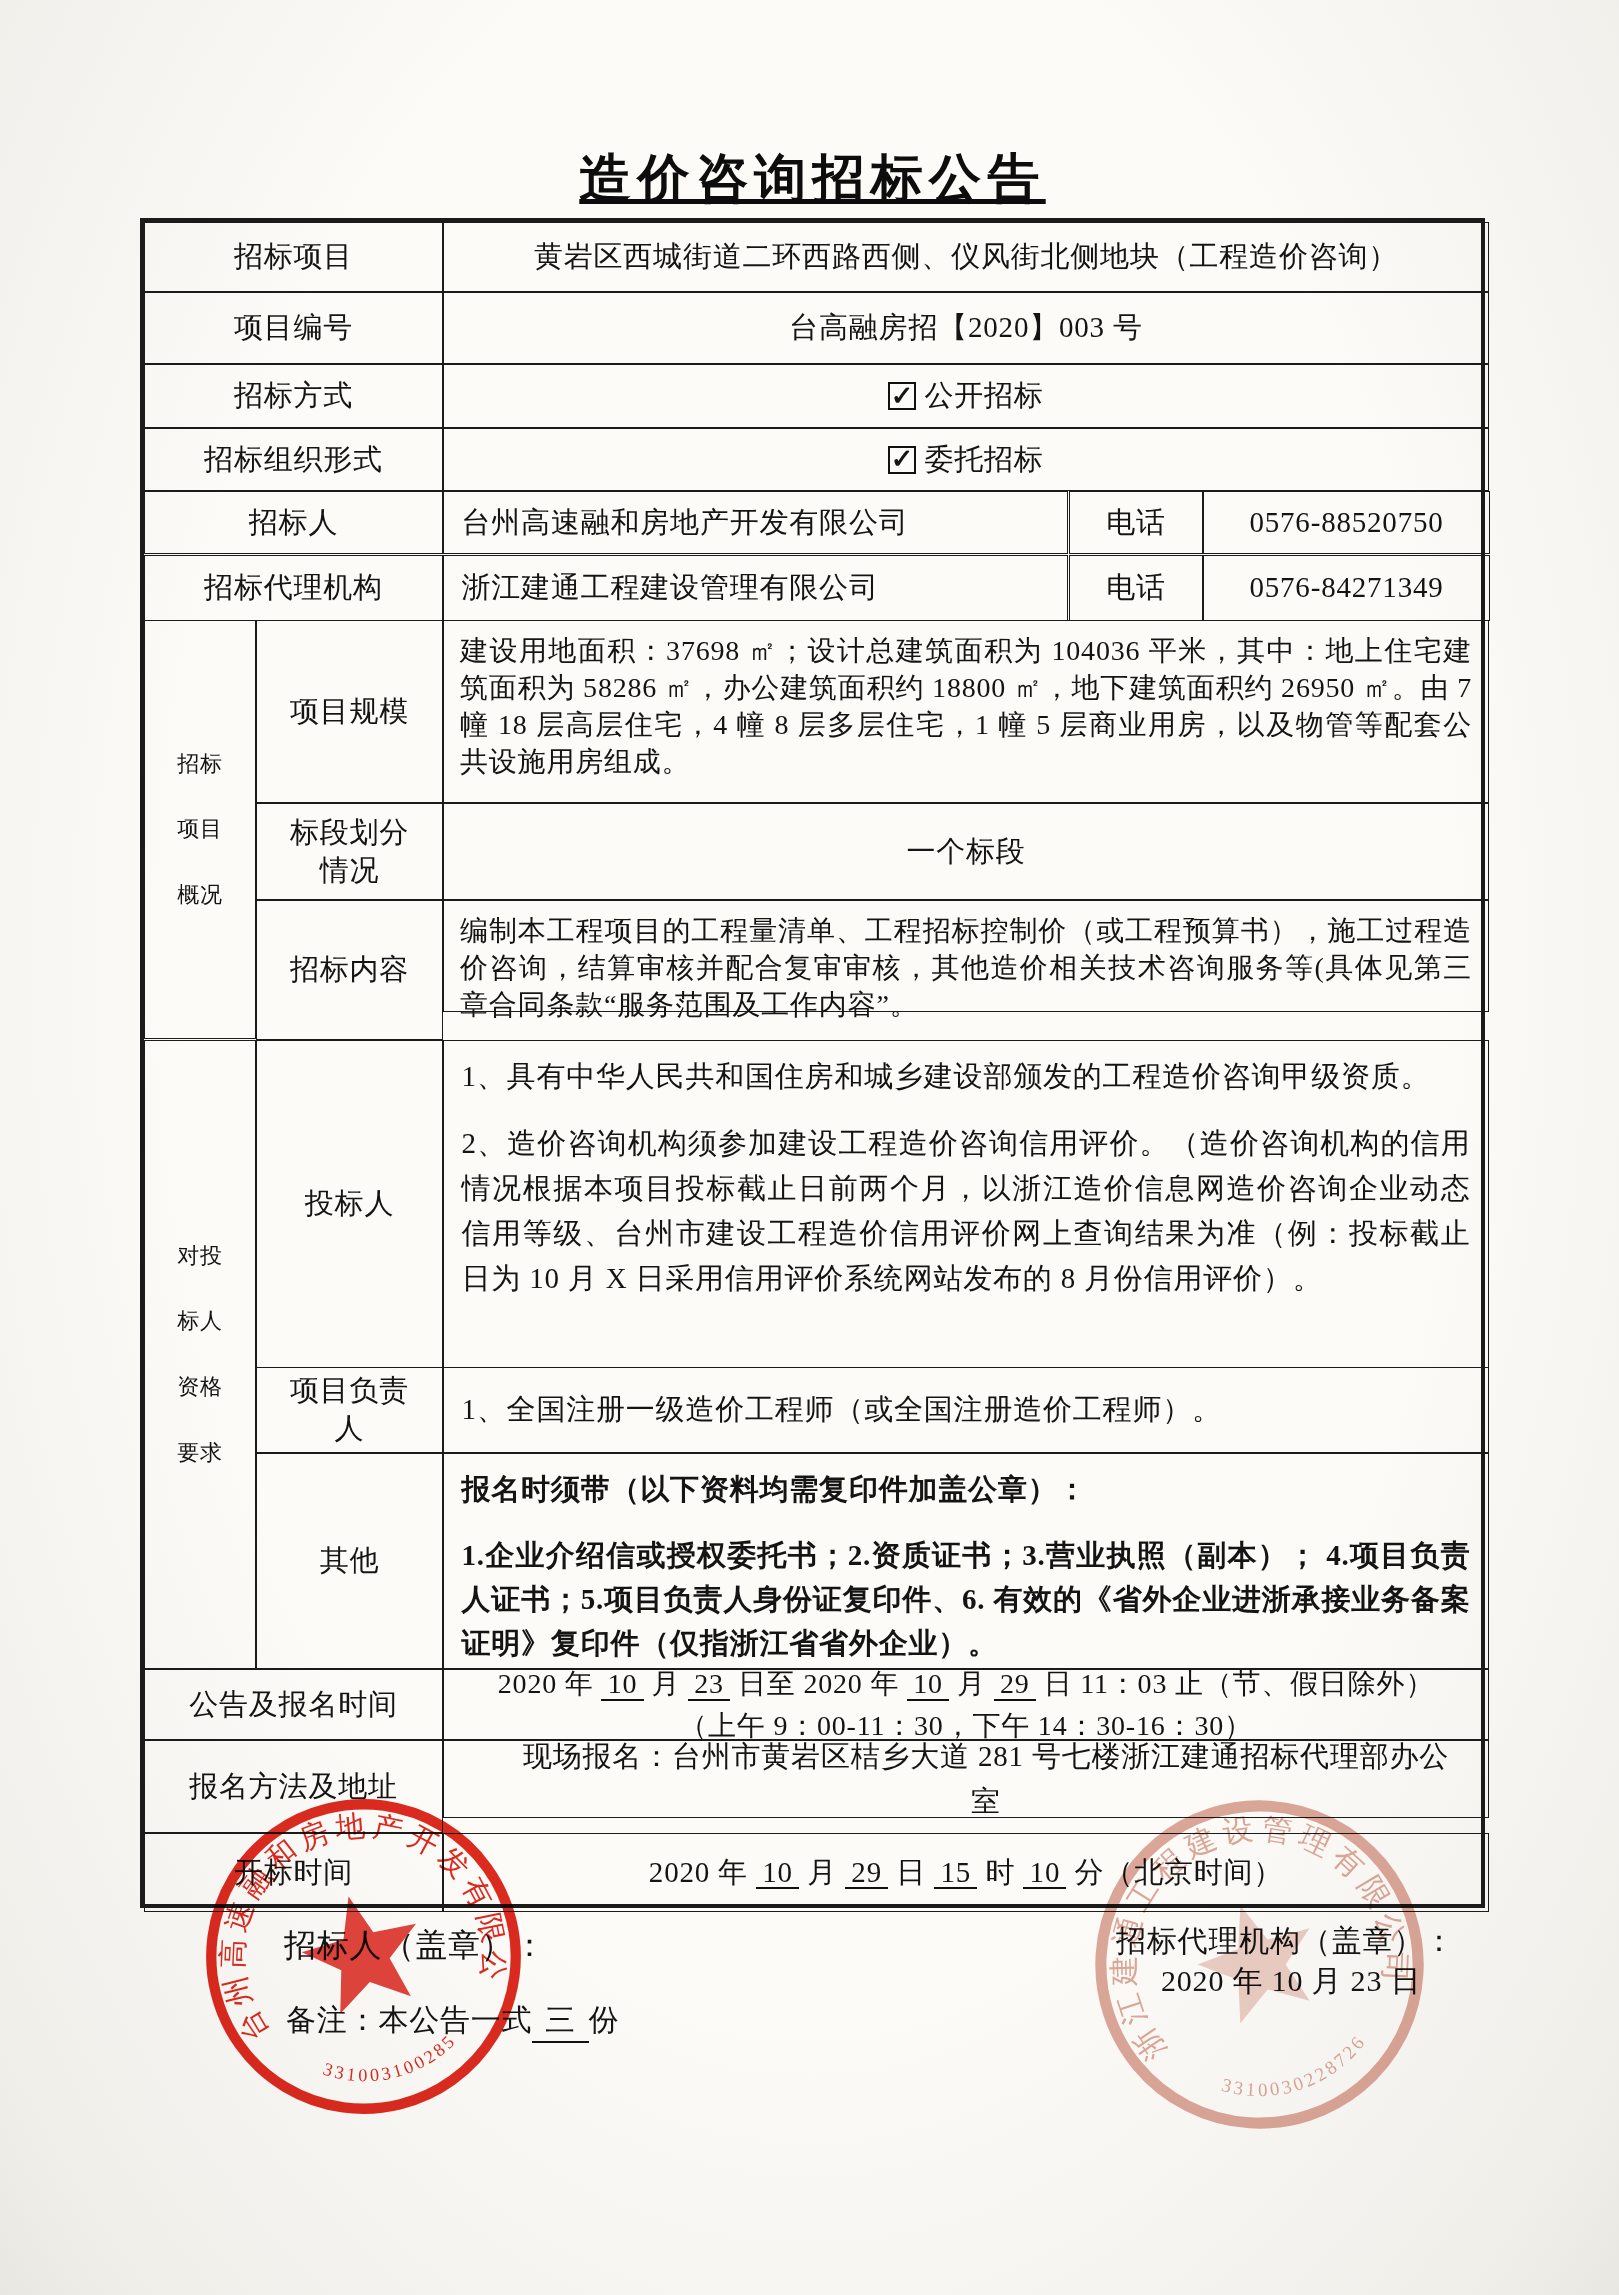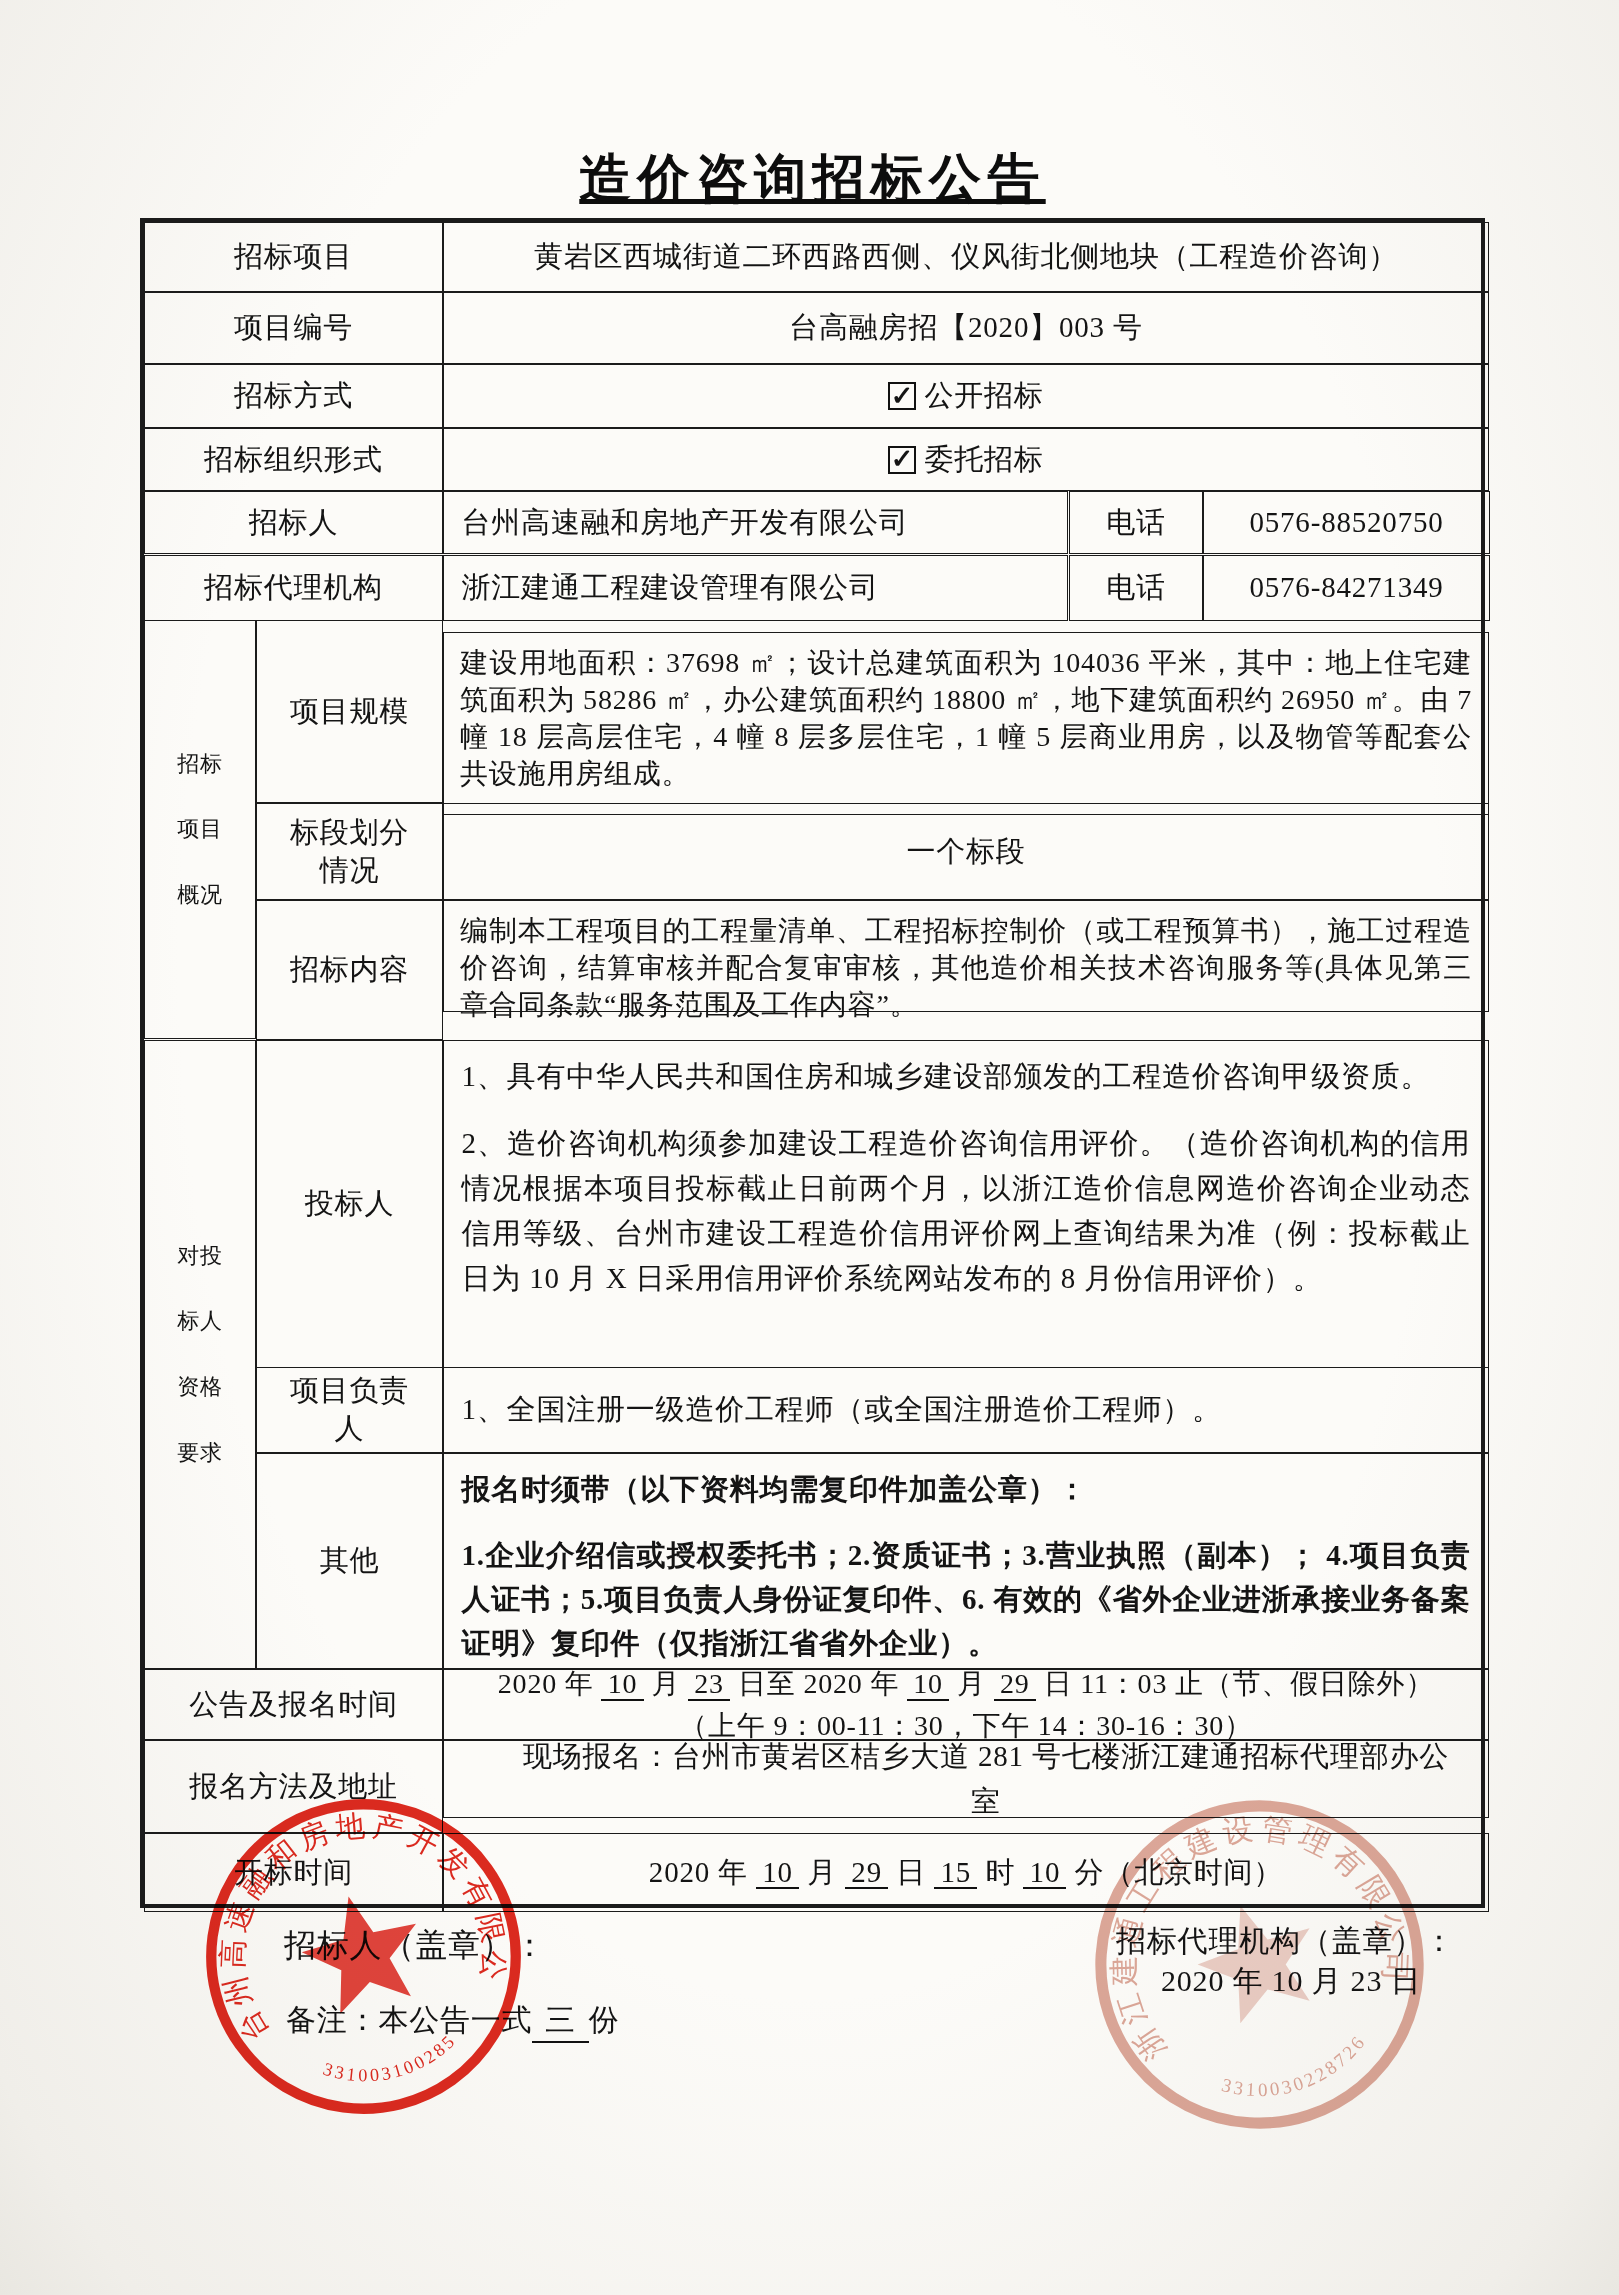--- a/index.html
+++ b/index.html
@@ -85,21 +85,21 @@
   <div class="c lab" style="left:925px;top:333px;width:134px;height:66px;">电话</div>
   <div class="c" style="left:1059px;top:333px;width:287px;height:66px;">0576-84271349</div>
 
   <div class="c vlab" style="left:0;top:398px;width:112px;height:419px;">
     <span>招标</span>
     <span>项目</span>
     <span>概况</span>
   </div>
 
   <div class="c lab" style="left:112px;top:398px;width:187px;height:183px;">项目规模</div>
-  <div class="c" style="left:299px;top:398px;width:1046px;height:183px;align-items:flex-start;margin-top:12px;">
+  <div class="c" style="left:299px;top:398px;width:1046px;height:183px;align-items:flex-start;">
     <span class="para para-sm">建设用地面积：37698 ㎡；设计总建筑面积为 104036 平米，其中：地上住宅建筑面积为 58286 ㎡，办公建筑面积约 18800 ㎡，地下建筑面积约 26950 ㎡。由 7 幢 18 层高层住宅，4 幢 8 层多层住宅，1 幢 5 层商业用房，以及物管等配套公共设施用房组成。</span>
   </div>
 
   <div class="c lab" style="left:112px;top:581px;width:187px;height:97px;">
     <span class="wrap4">标段划分情况</span>
   </div>
   <div class="c" style="left:299px;top:581px;width:1046px;height:97px;">一个标段</div>
 
   <div class="c lab" style="left:112px;top:678px;width:187px;height:140px;">招标内容</div>
   <div class="c" style="left:299px;top:678px;width:1046px;height:112px;align-items:flex-start;">

